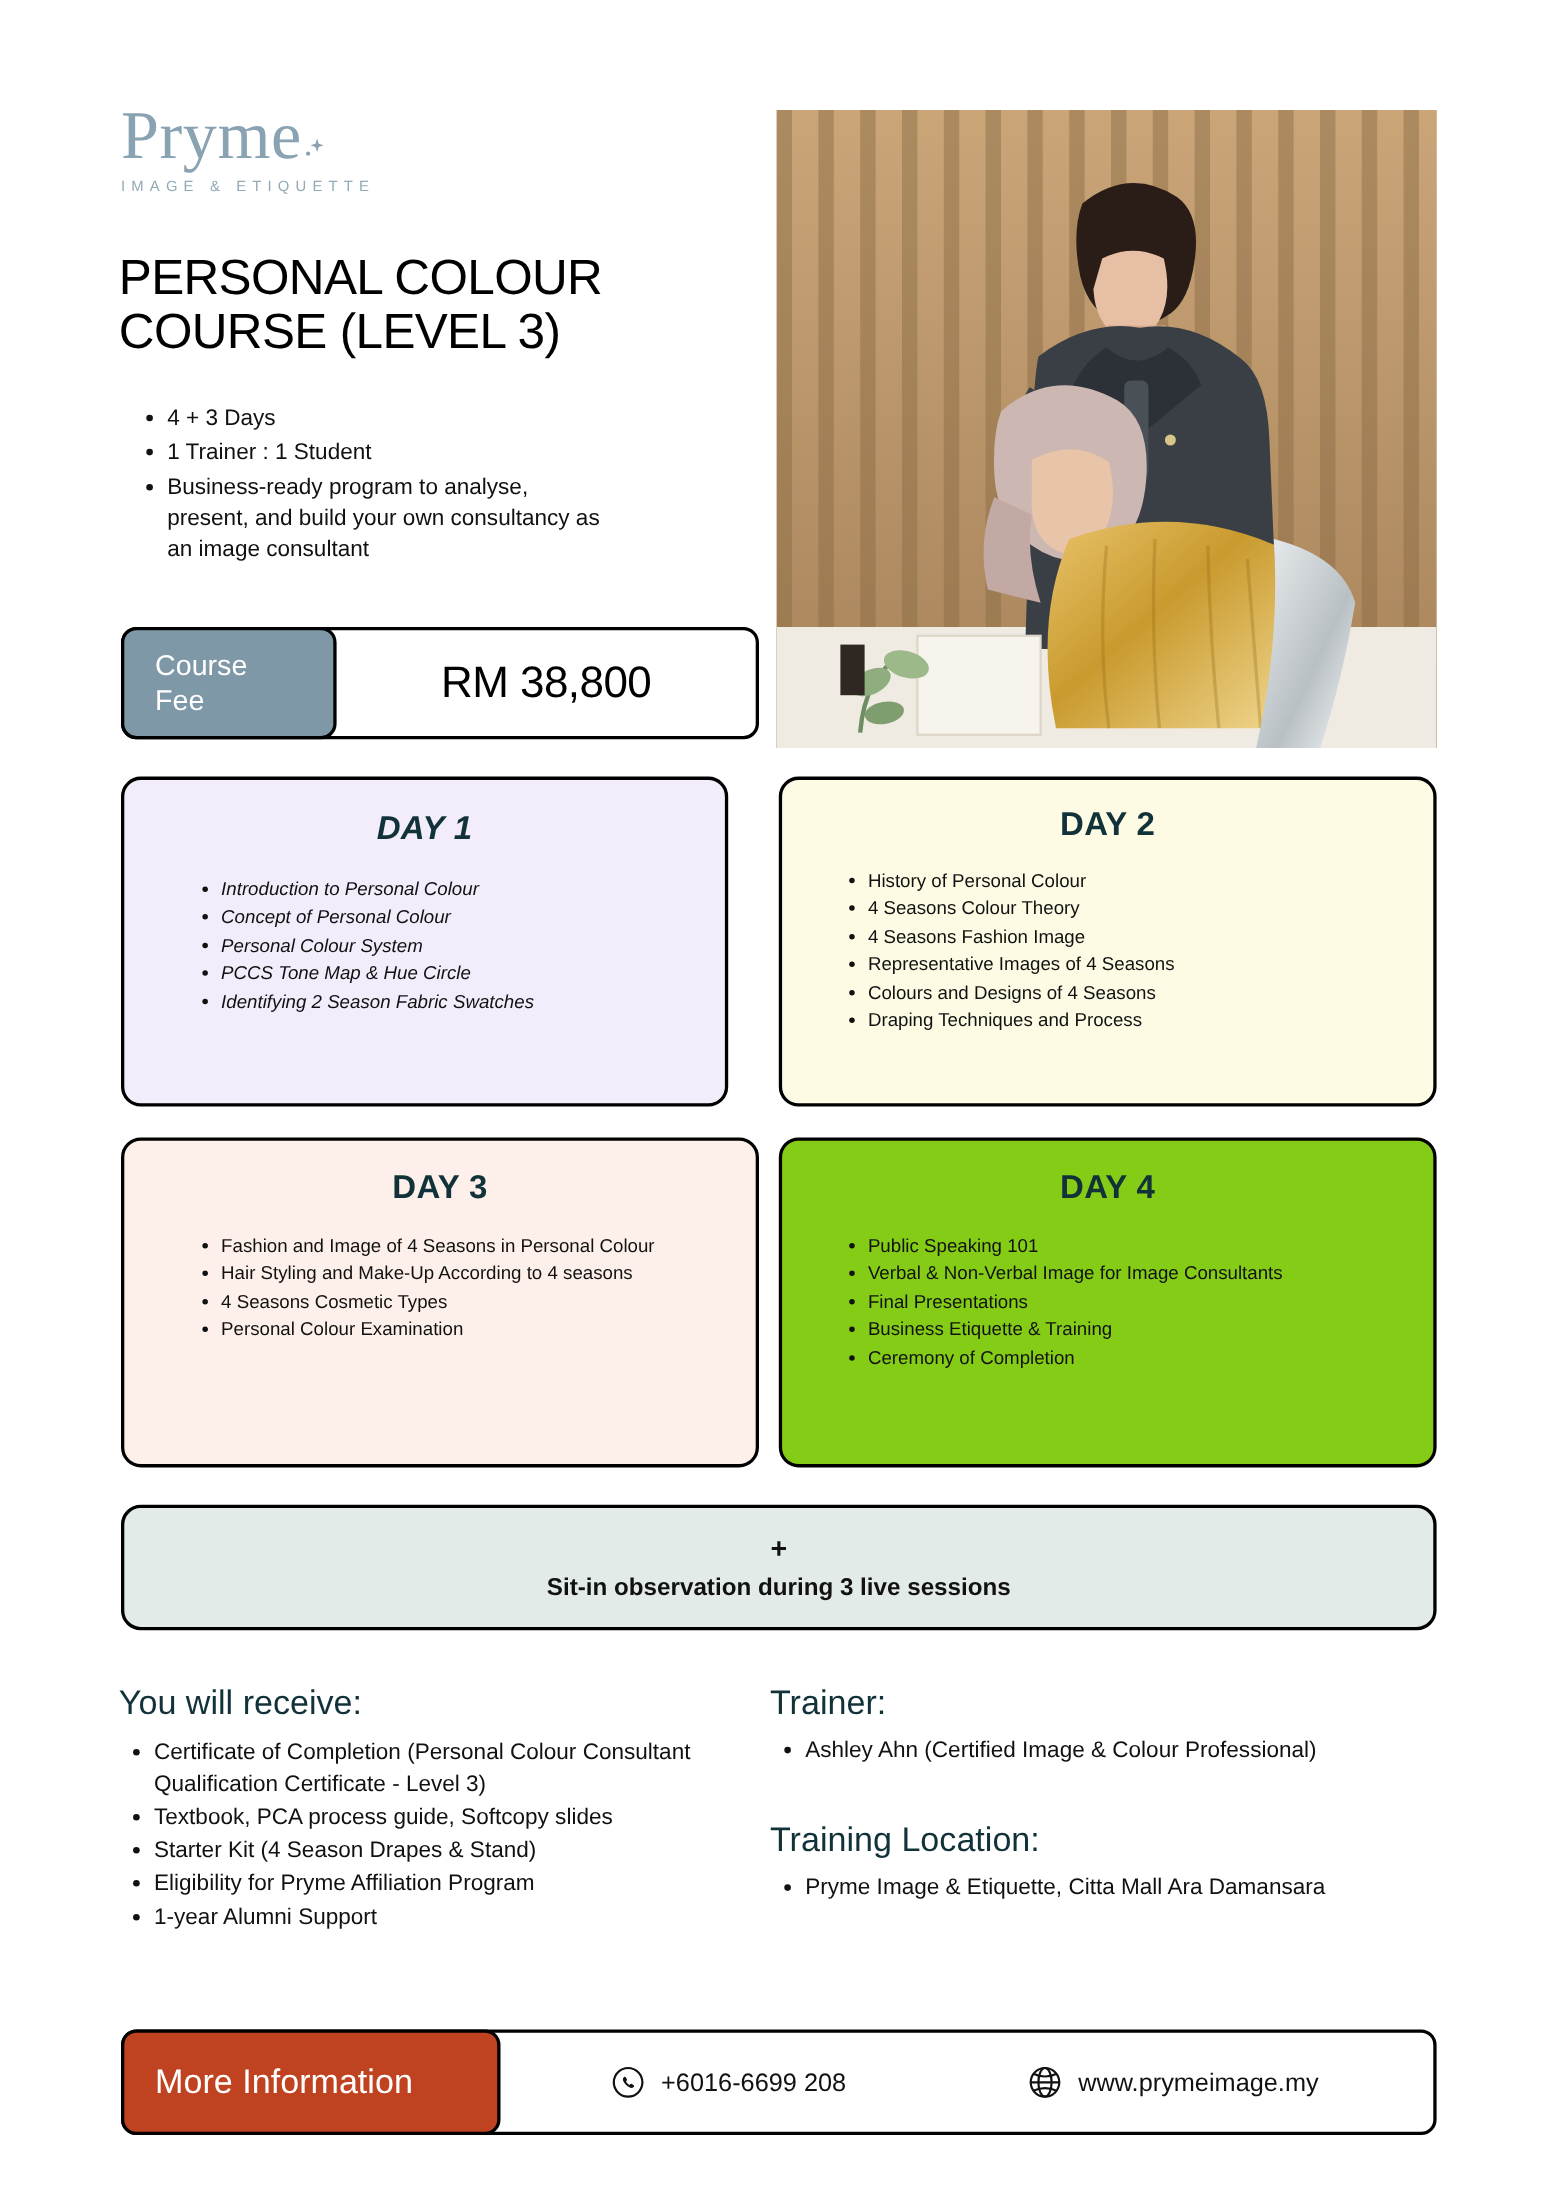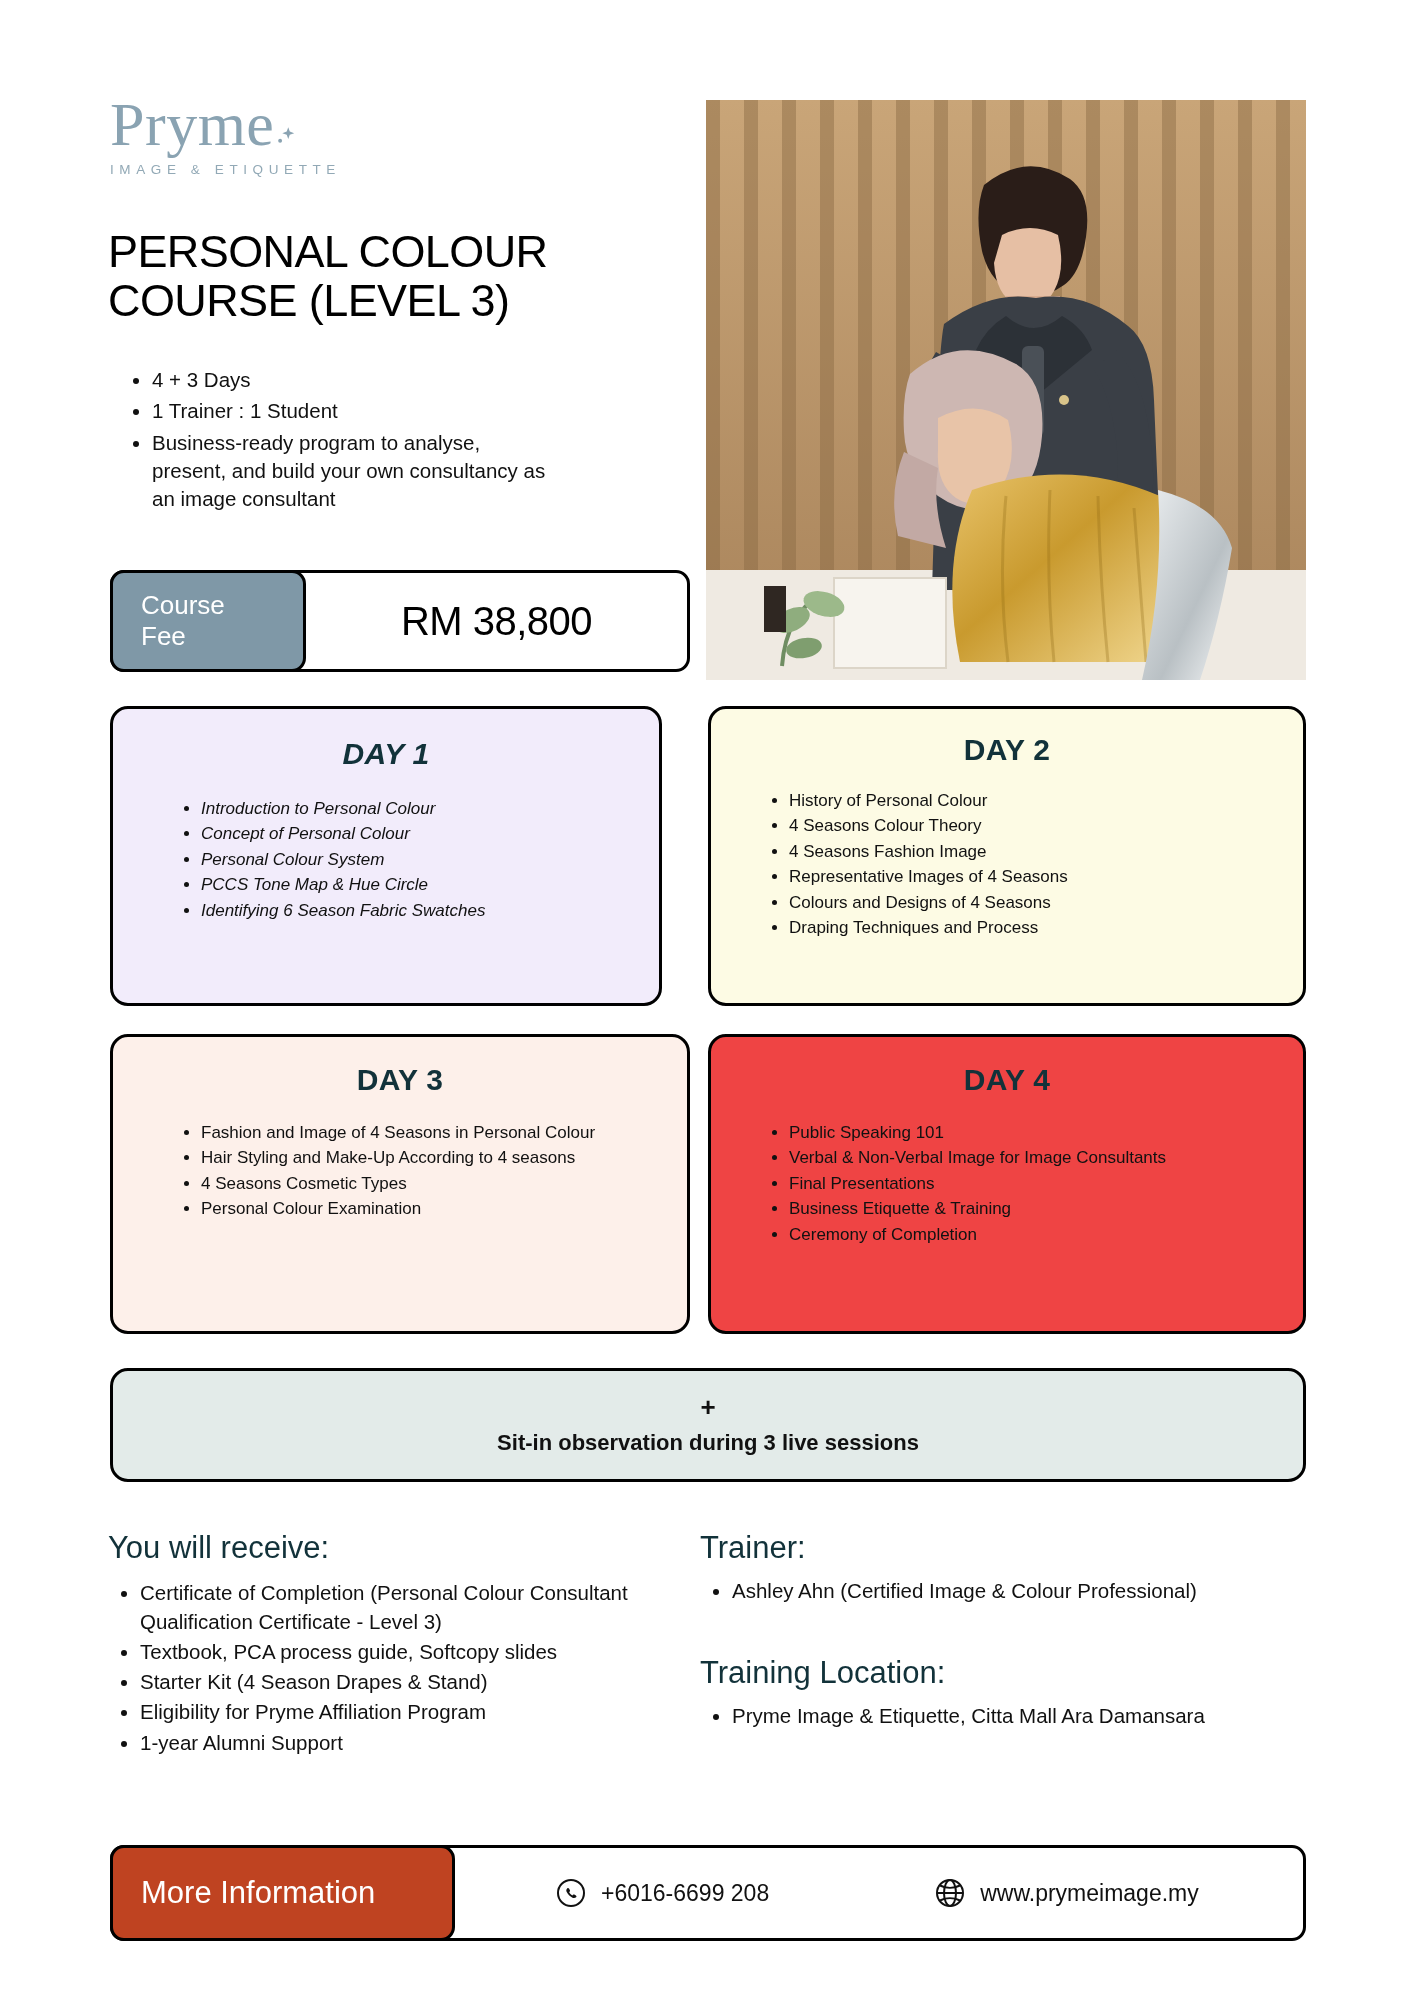--- a/index.html
+++ b/index.html
@@ -364,21 +364,21 @@
   </div>
 
   <div class="day-card" id="day1" style="background: rgb(242, 236, 251);">
     <div class="day-title">DAY 1</div>
     <div class="day-list">
         <ul>
           <li>Introduction to Personal Colour</li>
           <li>Concept of Personal Colour</li>
           <li>Personal Colour System</li>
           <li>PCCS Tone Map &amp; Hue Circle</li>
-          <li>Identifying 6 Season Fabric Swatches</li>
+          <li>Identifying 2 Season Fabric Swatches</li>
         </ul>
       </div>
   </div>
 
   <div class="day-card" id="day2" style="background: rgb(253, 251, 228);">
     <div class="day-title">DAY 2</div>
     <div class="day-list">
         <ul>
           <li>History of Personal Colour</li>
           <li>4 Seasons Colour Theory</li>
@@ -395,21 +395,21 @@
     <div class="day-list">
         <ul>
           <li>Fashion and Image of 4 Seasons in Personal Colour</li>
           <li>Hair Styling and Make-Up According to 4 seasons</li>
           <li>4 Seasons Cosmetic Types</li>
           <li>Personal Colour Examination</li>
         </ul>
       </div>
   </div>
 
-  <div class="day-card" id="day4" style="background: #ef4444;">
+  <div class="day-card" id="day4" style="background: #84cc16;">
     <div class="day-title">DAY 4</div>
     <div class="day-list">
         <ul>
           <li>Public Speaking 101</li>
           <li>Verbal &amp; Non-Verbal Image for Image Consultants</li>
           <li>Final Presentations</li>
           <li>Business Etiquette &amp; Training</li>
           <li>Ceremony of Completion</li>
         </ul>
       </div>

